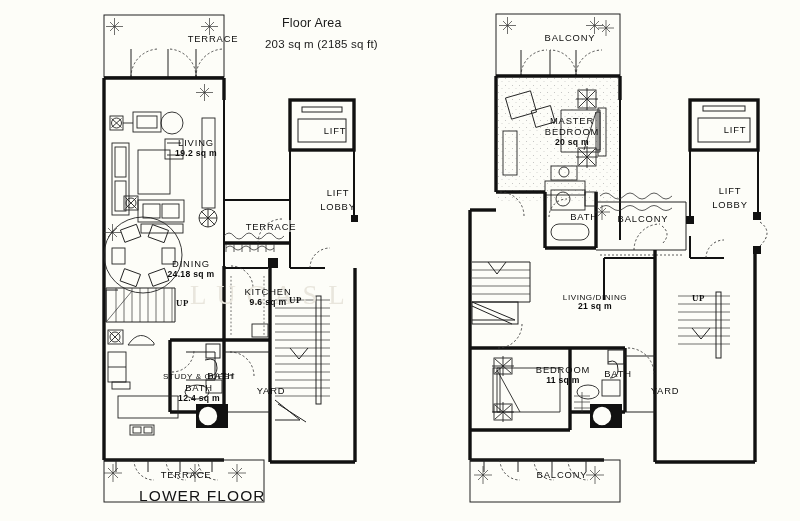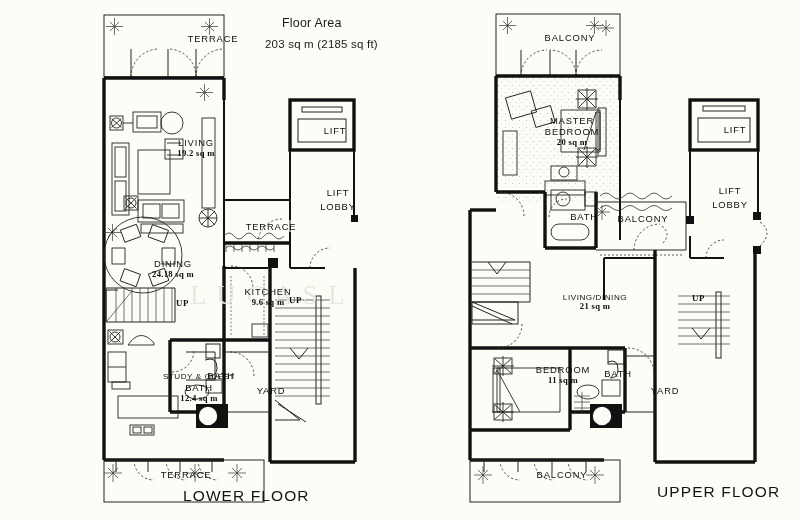--- a/index.html
+++ b/index.html
@@ -12,27 +12,27 @@
     position:relative;
     color:#111;
   }
   #sheet{position:absolute;left:0;top:0;width:800px;height:521px;}
   svg{position:absolute;left:0;top:0;width:800px;height:521px;display:block;}
 
   .ttl{position:absolute;font-weight:500;color:#1a1a1a;letter-spacing:.2px;}
   #title-area{left:282px;top:16px;font-size:12.5px;}
   #title-sub{left:265px;top:38px;font-size:11.5px;}
 
-  .flabel{position:absolute;font-size:15.5px;letter-spacing:1.1px;color:#141414;margin-left:44px;}
+  .flabel{position:absolute;font-size:15.5px;letter-spacing:1.1px;color:#141414;}
   #lower-floor-label{left:139px;top:487px;}
   #upper-floor-label{left:613px;top:483px;}
 
   .rm{position:absolute;text-align:center;color:#0d0d0d;line-height:1.12;}
   .rm .nm{font-weight:normal;font-size:9.4px;letter-spacing:.85px;display:block;white-space:nowrap;}
-  .rm .ar{font-weight:bold;font-size:8.6px;letter-spacing:.3px;display:block;white-space:nowrap;font-family:Liberation Serif, serif;}
+  .rm .ar{font-weight:bold;font-size:8.6px;letter-spacing:.3px;display:block;white-space:nowrap;}
   .rm.tiny .nm{font-size:8.1px;letter-spacing:.55px;}
   .up{position:absolute;font-weight:bold;font-size:8.8px;letter-spacing:.6px;color:#111;font-family:Liberation Serif, serif;}
 
   .wm{position:absolute;color:#e9e6dd;font-size:27px;letter-spacing:2px;font-weight:400;
       font-family:"Liberation Serif", serif;user-select:none;}
 </style>
 </head>
 <body>
 
 <div id="sheet">
@@ -441,31 +441,30 @@
       </g>
     </g>
   </svg>
 
   <div class="wm" style="left:190px;top:280px;">L U C A S   L</div>
 
   <div class="ttl" id="title-area">Floor Area</div>
   <div class="ttl" id="title-sub">203 sq m (2185 sq ft)</div>
 
   <div class="flabel" id="lower-floor-label">LOWER FLOOR</div>
-  <div class="flabel" id="upper-floor-label">UPPER FLOOR</div>
 
   <div id="labels-lower">
       <div class="rm" style="left: 168px; top: 34px; width: 90px;">
         <span class="nm">TERRACE</span>
       </div>
       <div class="rm" style="left: 153px; top: 138px; width: 86px;">
         <span class="nm">LIVING</span>
         <span class="ar">19.2 sq m</span>
       </div>
-      <div class="rm" style="left: 130px; top: 259px; width: 86px; text-align: center;">
+      <div class="rm" style="left: 148px; top: 259px; width: 86px; text-align: center;">
         <span class="nm">DINING</span>
         <span class="ar">24.18 sq m</span>
       </div>
       <div class="rm" style="left: 235px; top: 222px; width: 72px;">
         <span class="nm">TERRACE</span>
       </div>
       <div class="rm" style="left: 233px; top: 287px; width: 70px;">
         <span class="nm">KITCHEN</span>
         <span class="ar">9.6 sq m</span>
       </div>

